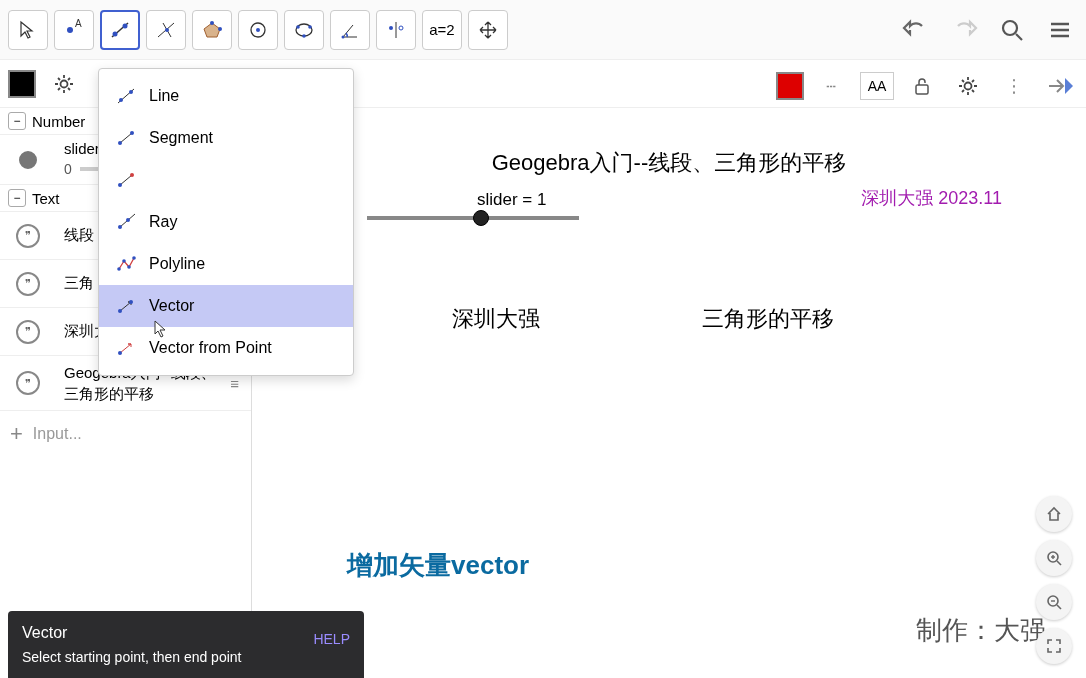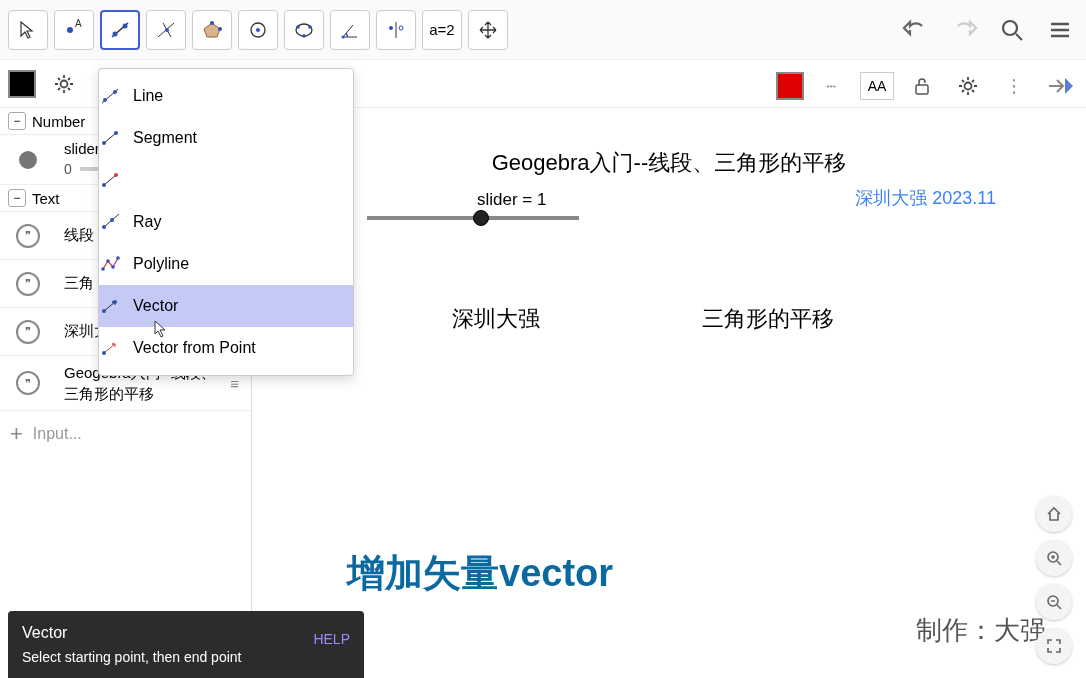--- a/index.html
+++ b/index.html
@@ -39,33 +39,33 @@
 .mini-slider { display: flex; align-items: center; gap: 8px; font-size: 14px; color: #555; }
 .mini-track { flex: 1; height: 4px; background: #ccc; position: relative; }
 .mini-thumb { position: absolute; left: 50%; top: -4px; width: 10px; height: 10px; border-radius: 50%; background: #999; }
 .play-btn { width: 22px; height: 22px; border: 1px solid #bbb; border-radius: 50%; display: flex; align-items: center; justify-content: center; cursor: pointer; color: #888; }
 .input-row { padding: 10px; display: flex; align-items: center; gap: 10px; }
 .plus { font-size: 22px; color: #888; cursor: pointer; }
 .input-ph { color: #999; font-size: 16px; }
 
 
 .dropdown { position: absolute; left: 98px; top: 68px; width: 256px; background: #fff; border: 1px solid #ccc; border-radius: 4px; box-shadow: 0 4px 12px rgba(0,0,0,0.15); z-index: 100; padding: 6px 0; }
-.dd-item { display: flex; align-items: center; gap: 12px; padding: 10px 0; font-size: 16px; cursor: pointer; }
+.dd-item { display: flex; align-items: center; gap: 12px; padding: 10px 16px; font-size: 16px; cursor: pointer; }
 .dd-item.selected { background: #c5c9f5; }
 .dd-icon { width: 22px; height: 22px; display: flex; align-items: center; justify-content: center; }
 
 
 .canvas-title { position: absolute; left: 50%; top: 40px; transform: translateX(-50%); font-size: 22px; }
 .canvas-slider-label { position: absolute; left: 225px; top: 82px; font-size: 17px; }
 .canvas-slider { position: absolute; left: 115px; top: 108px; width: 212px; height: 4px; background: #888; }
 .canvas-slider-thumb { position: absolute; left: 50%; top: -6px; width: 16px; height: 16px; border-radius: 50%; background: #222; border: 1px solid #000; }
-.canvas-watermark { position: absolute; right: 90px; top: 78px; color: #3b82f6; font-size: 18px; }
+.canvas-watermark { position: absolute; right: 84px; top: 78px; color: #a21caf; font-size: 18px; }
 .canvas-text1 { position: absolute; left: 200px; top: 196px; font-size: 22px; }
 .canvas-text2 { position: absolute; left: 450px; top: 196px; font-size: 22px; }
-.canvas-bigtext { position: absolute; left: 95px; top: 440px; font-size: 38px; font-weight: bold; color: #0a6aa0; }
+.canvas-bigtext { position: absolute; left: 95px; top: 440px; font-size: 26px; font-weight: bold; color: #0a6aa0; }
 .canvas-author { position: absolute; right: 40px; bottom: 30px; font-size: 26px; color: #555; }
 
 
 .float-btns { position: absolute; right: 14px; bottom: 14px; display: flex; flex-direction: column; gap: 8px; }
 .float-btn { width: 36px; height: 36px; border-radius: 50%; background: #f4f4f4; box-shadow: 0 1px 3px rgba(0,0,0,0.2); display: flex; align-items: center; justify-content: center; cursor: pointer; color: #555; }
 
 
 .tooltip { position: absolute; left: 8px; bottom: 0; background: #2c2c2e; color: #fff; padding: 10px 14px; border-radius: 4px 4px 0 0; width: 356px; display: flex; justify-content: space-between; align-items: flex-start; }
 .tooltip-left { font-size: 14px; line-height: 1.5; }
 .tooltip-title { font-size: 16px; display: block; margin-bottom: 2px; }

